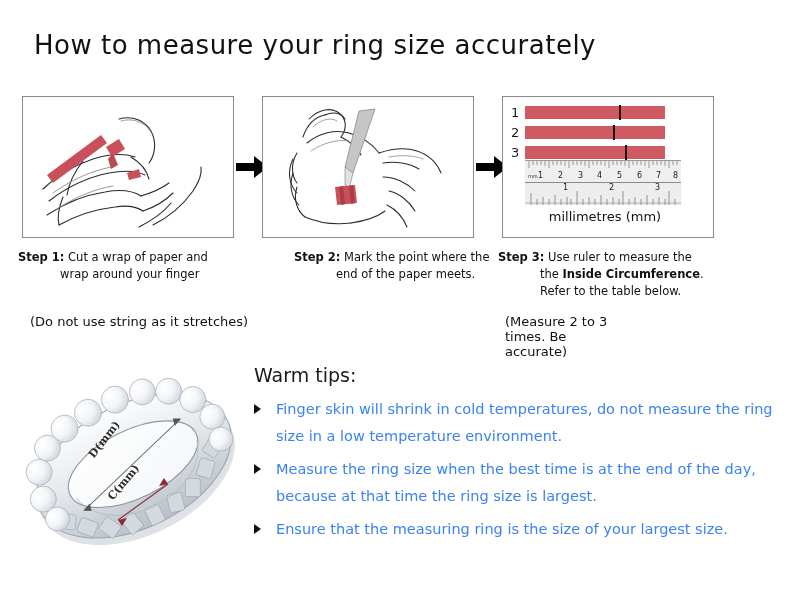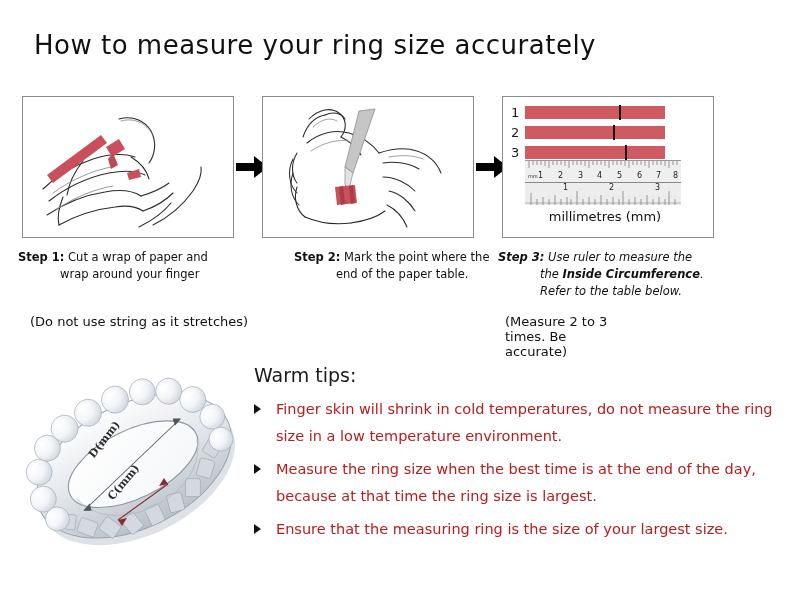--- a/index.html
+++ b/index.html
@@ -150,21 +150,21 @@
   .cap {
     position: absolute;
     top: 0;
     font-family: "DejaVu Sans", "Liberation Sans", sans-serif;
     font-size: 11.5px;
     line-height: 17px;
     color: #111;
   }
   .cap.c1 { left: 18px;  width: 230px; }
   .cap.c2 { left: 258px; width: 230px; margin-left: 36px; }
-  .cap.c3 { left: 498px; width: 250px; font-style: italic; }
+  .cap.c3 { left: 498px; width: 250px; }
 
   .cap .lead { font-weight: bold; }
   .cap .bodyline { display: block; }
   .cap .indent { padding-left: 42px; }
   .cap .strong { font-weight: bold; }
 
   .note {
     position: absolute;
     font-family: "DejaVu Sans", "Liberation Sans", sans-serif;
     font-size: 13px;
@@ -215,21 +215,21 @@
     color: #1a1a1a;
     margin-bottom: 10px;
   }
   .tip {
     position: relative;
     padding-left: 22px;
     margin-bottom: 6px;
     font-family: "DejaVu Sans", "Liberation Sans", sans-serif;
     font-size: 14.5px;
     line-height: 27px;
-    color: #b91c1c;
+    color: #3b82f6;
   }
   .tip .bullet {
     position: absolute;
     left: 0;
     top: 8px;
     width: 0; height: 0;
     border-left: 7px solid #111;
     border-top: 5px solid transparent;
     border-bottom: 5px solid transparent;
   }
@@ -449,21 +449,21 @@
 
   <div class="captions">
 
     <div class="cap c1">
       <span class="bodyline"><span class="lead">Step 1:</span> <span>Cut a wrap of paper and</span></span>
       <span class="bodyline indent">wrap around your finger</span>
     </div>
 
     <div class="cap c2">
       <span class="bodyline"><span class="lead">Step 2:</span> <span>Mark the point where the</span></span>
-      <span class="bodyline indent">end of the paper table.</span>
+      <span class="bodyline indent">end of the paper meets.</span>
     </div>
 
     <div class="cap c3">
       <span class="bodyline"><span class="lead">Step 3:</span> <span>Use ruler to measure the</span></span>
       <span class="bodyline indent"><span>the </span><span class="strong">Inside Circumference</span><span>.</span></span>
       <span class="bodyline indent">Refer to the table below.</span>
     </div>
   </div>
 
   <div class="note n1">(Do not use string as it stretches)</div>

